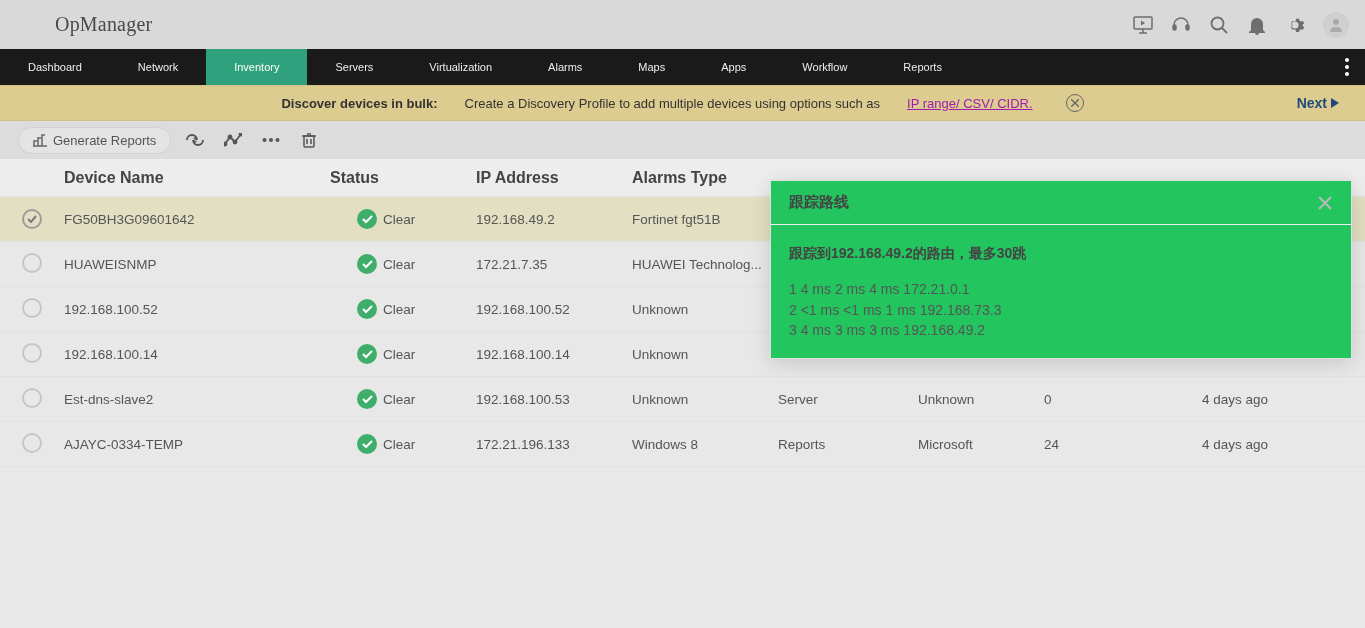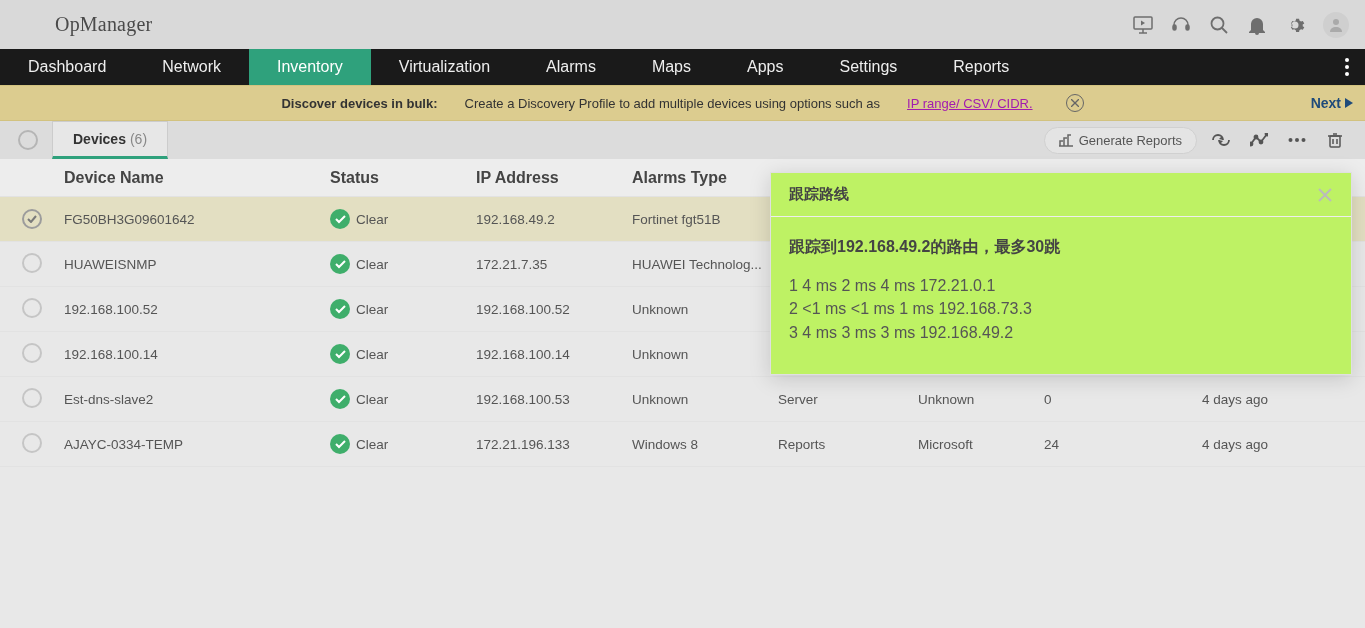--- a/index.html
+++ b/index.html
@@ -52,21 +52,21 @@
   
   .navbar {
     height: 36px;
     background: #1a1a1a;
     display: flex;
     align-items: stretch;
     position: relative;
   }
   .navitem {
     color: #eee;
-    font-size: 16px;
+    font-size: 11px;
     padding: 0 28px;
     display: flex;
     align-items: center;
     cursor: pointer;
   }
   .navitem.active {
     background: #2fa17c;
     color: #fff;
   }
   .nav-menu {
@@ -94,21 +94,21 @@
   }
   .banner b { font-weight: 700; margin-right: 4px;}
   .banner a { color: #a21caf; text-decoration: underline; margin-left: 4px; cursor:pointer;}
   .banner .dismiss {
     width: 18px; height: 18px; border: 1px solid #666; border-radius: 50%;
     display: inline-flex; align-items:center; justify-content:center;
     margin-left: 10px; cursor:pointer; font-size:10px; color:#555;
   }
   .banner .next {
     position: absolute;
-    right: 12px;
+    right: 26px;
     color: #1e4a7a;
     font-weight: 600;
     font-size: 14px;
     cursor: pointer;
     display: flex; align-items:center; gap:4px;
   }
 
   
   .toolbar {
     height: 38px;
@@ -177,51 +177,51 @@
   .row .cell.first { padding-left: 6px;}
   .checkbox {
     width: 20px; height: 20px; border: 2px solid #c5c5c5; border-radius: 50%;
     display:inline-flex; align-items:center; justify-content:center;
     cursor:pointer;
     margin-left: 18px;
   }
   .checkbox.checked {
     border-color: #9c9c9c;
   }
-  .status-pill { display:flex; align-items:center; gap:6px;}
+  .status-pill { display:flex; align-items:center; gap:6px;margin-left:27px;}
   .status-dot {
     width: 20px; height: 20px; border-radius: 50%;
     background: #3fae6b;
     display:inline-flex; align-items:center; justify-content:center;
   }
   .row.selected {
     background: #e3dfc2;
   }
 
   
   .popup {
     position: absolute;
-    top: 172px;
+    top: 180px;
     left: 770px;
     width: 582px;
-    background: #bef264;
+    background: #22c55e;
     box-shadow: 0 4px 20px rgba(0,0,0,0.15);
     border: 1px solid #e0e0e0;
     z-index: 50;
   }
   .popup-header {
     display:flex; justify-content:space-between; align-items:center;
     padding: 12px 18px;
     border-bottom: 1px solid #eee;
   }
   .popup-title { font-size: 15px; font-weight: 600; color:#444;}
   .popup-close { cursor:pointer; color:#bbb; }
   .popup-body {
-    padding: 18px 18px 30px 18px;
-    font-size: 16px;
+    padding: 18px 18px 18px 18px;
+    font-size: 14px;
     color: #555;
     line-height: 1.45;
   }
   .popup-body .lead { font-weight:600; color:#444; margin-bottom: 16px; }
 
   svg { display:block; }
 </style>
 </head>
 <body>
 
@@ -266,25 +266,26 @@
         </svg>
     </span>
   </div>
 </div>
 
 <div class="navbar">
 
   <div class="navitem">Dashboard</div>
     <div class="navitem">Network</div>
     <div class="navitem active">Inventory</div>
+    <div class="navitem">Servers</div>
     <div class="navitem">Virtualization</div>
     <div class="navitem">Alarms</div>
     <div class="navitem">Maps</div>
     <div class="navitem">Apps</div>
-    <div class="navitem">Settings</div>
+    <div class="navitem">Workflow</div>
     <div class="navitem">Reports</div>
   <div class="nav-menu">
     <svg width="4" height="18" viewBox="0 0 4 18" fill="#fff">
         <circle cx="2" cy="2" r="2"></circle>
         <circle cx="2" cy="9" r="2"></circle>
         <circle cx="2" cy="16" r="2"></circle>
       </svg>
   </div>
 </div>
 
@@ -300,27 +301,20 @@
   </span>
   <span class="next">
     <span>Next</span>
     <svg width="8" height="10" viewBox="0 0 8 10" fill="#1e4a7a">
         <polygon points="0,0 8,5 0,10"></polygon>
       </svg>
   </span>
 </div>
 
 <div class="toolbar">
-  <div class="tab-area">
-    <span class="select-all"></span>
-    <div class="tab">
-      <span>Devices</span>
-      <span class="count">(6)</span>
-    </div>
-  </div>
   <div class="right-tools">
     <span class="gen-reports">
       <svg width="14" height="14" viewBox="0 0 14 14" fill="none" stroke="#666" stroke-width="1.5">
           <polyline points="1,13 1,8 4,8"></polyline>
           <polyline points="5,13 5,5 8,5"></polyline>
           <polyline points="9,13 9,2 12,2"></polyline>
           <line x1="0" y1="13" x2="14" y2="13"></line>
         </svg>
       <span>Generate Reports</span>
     </span>

